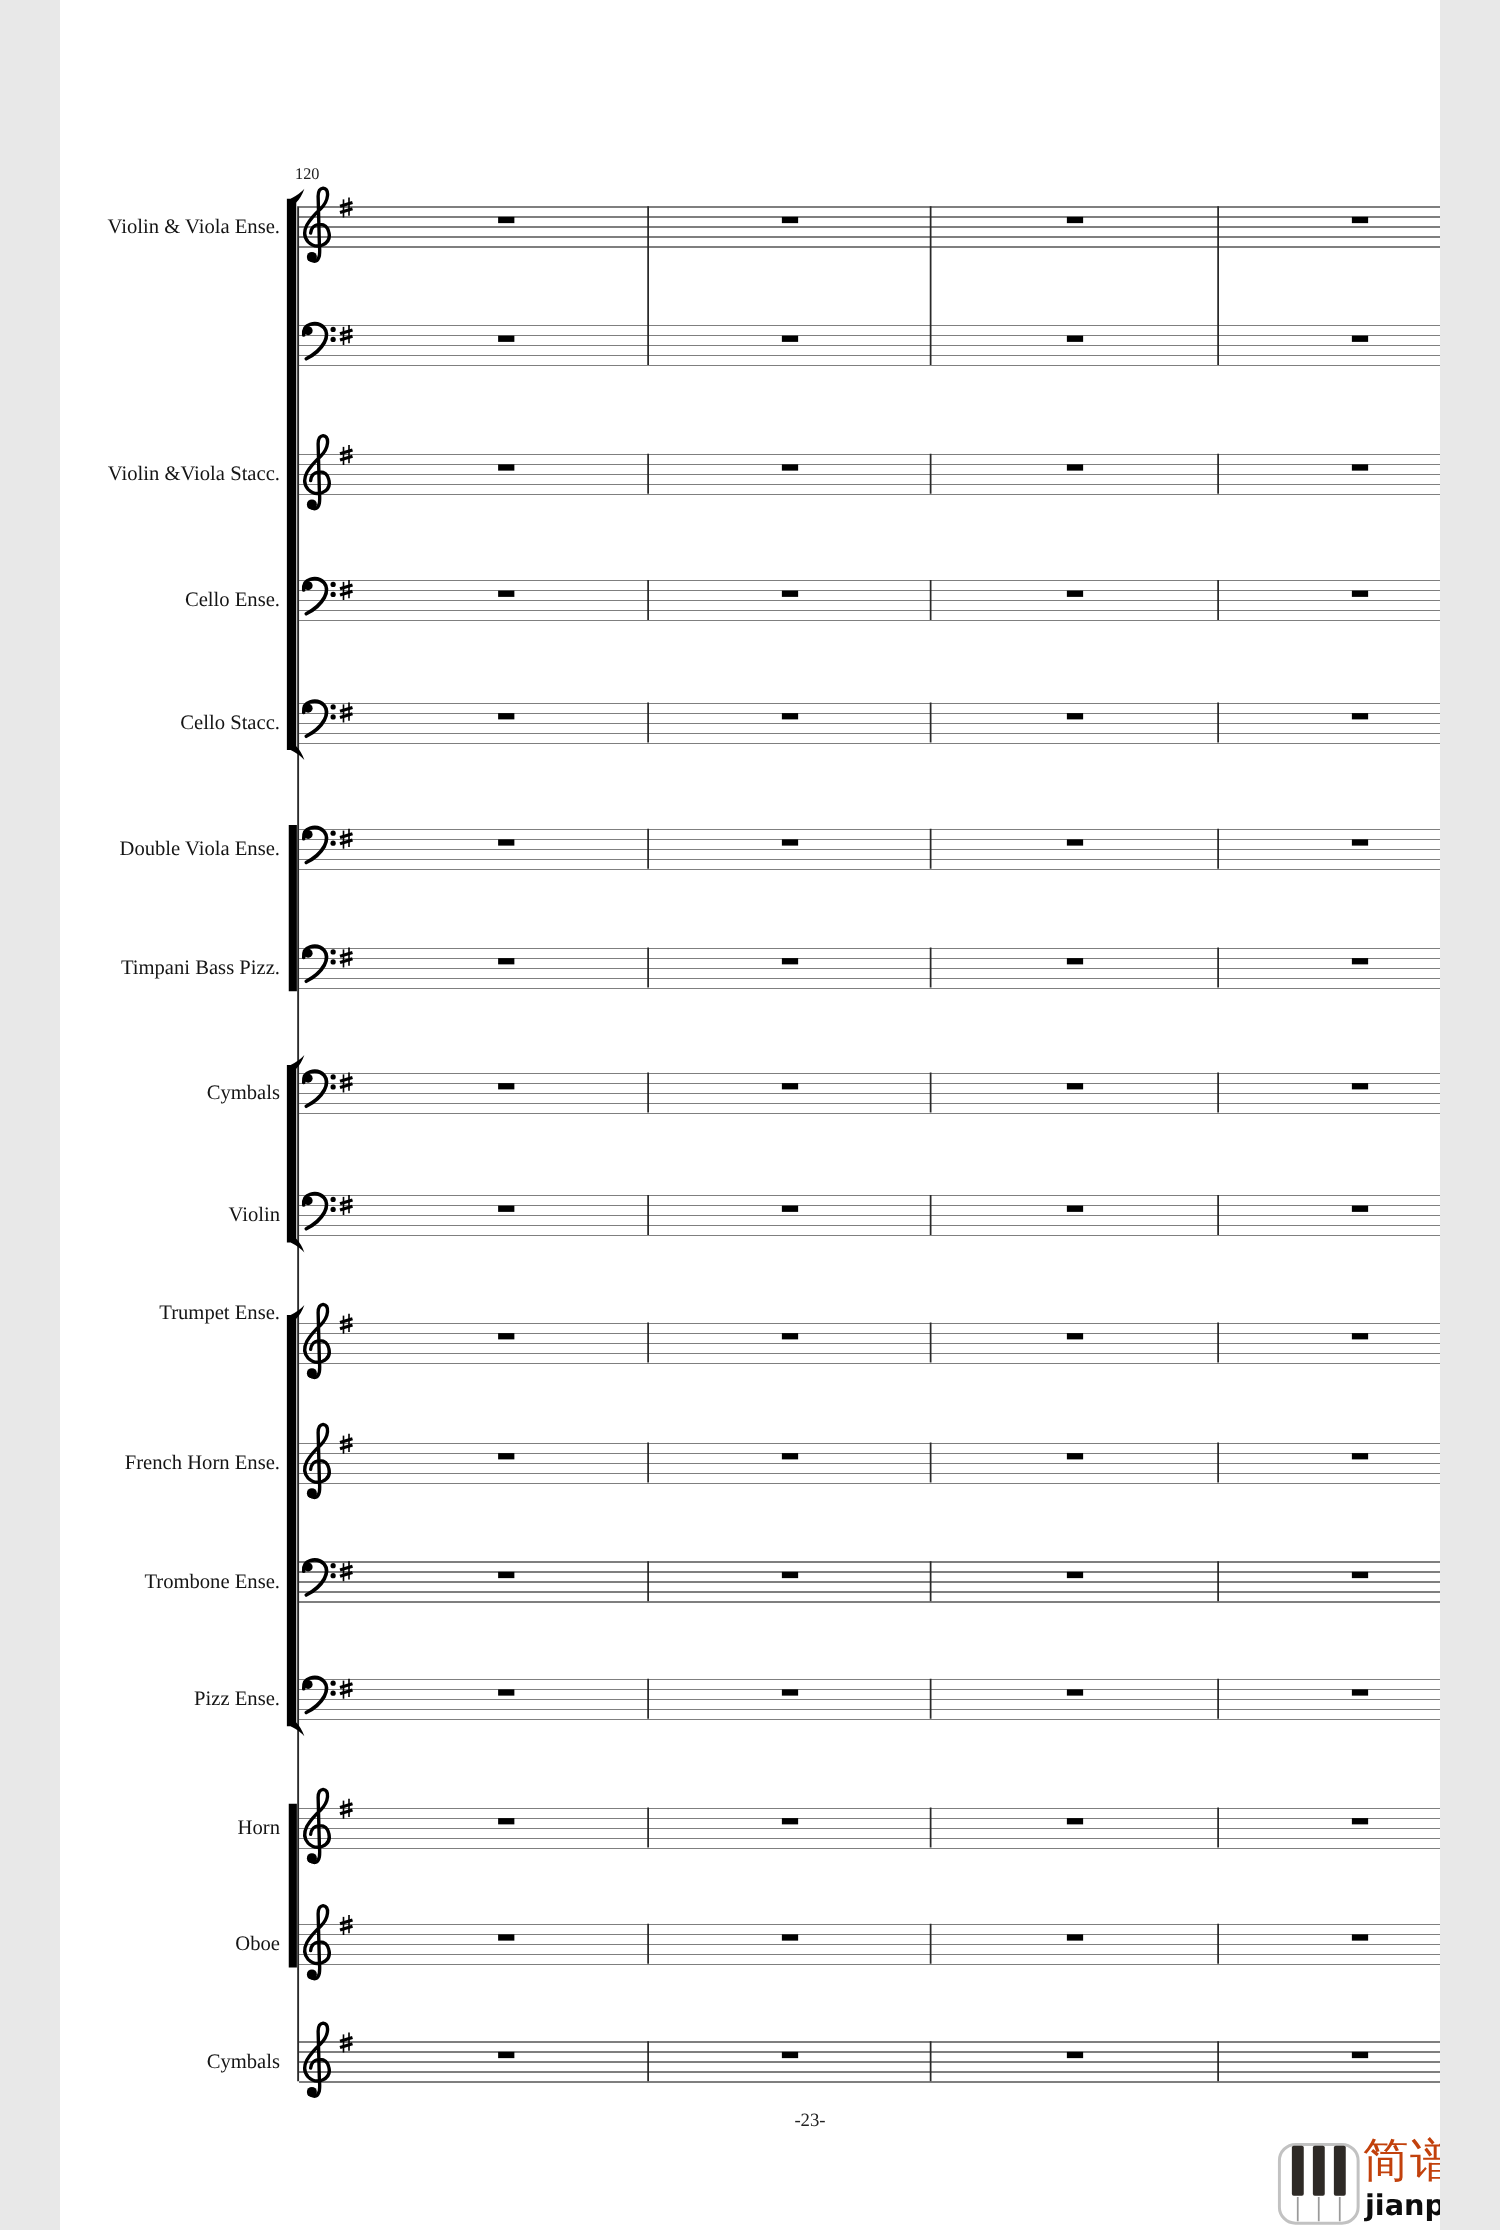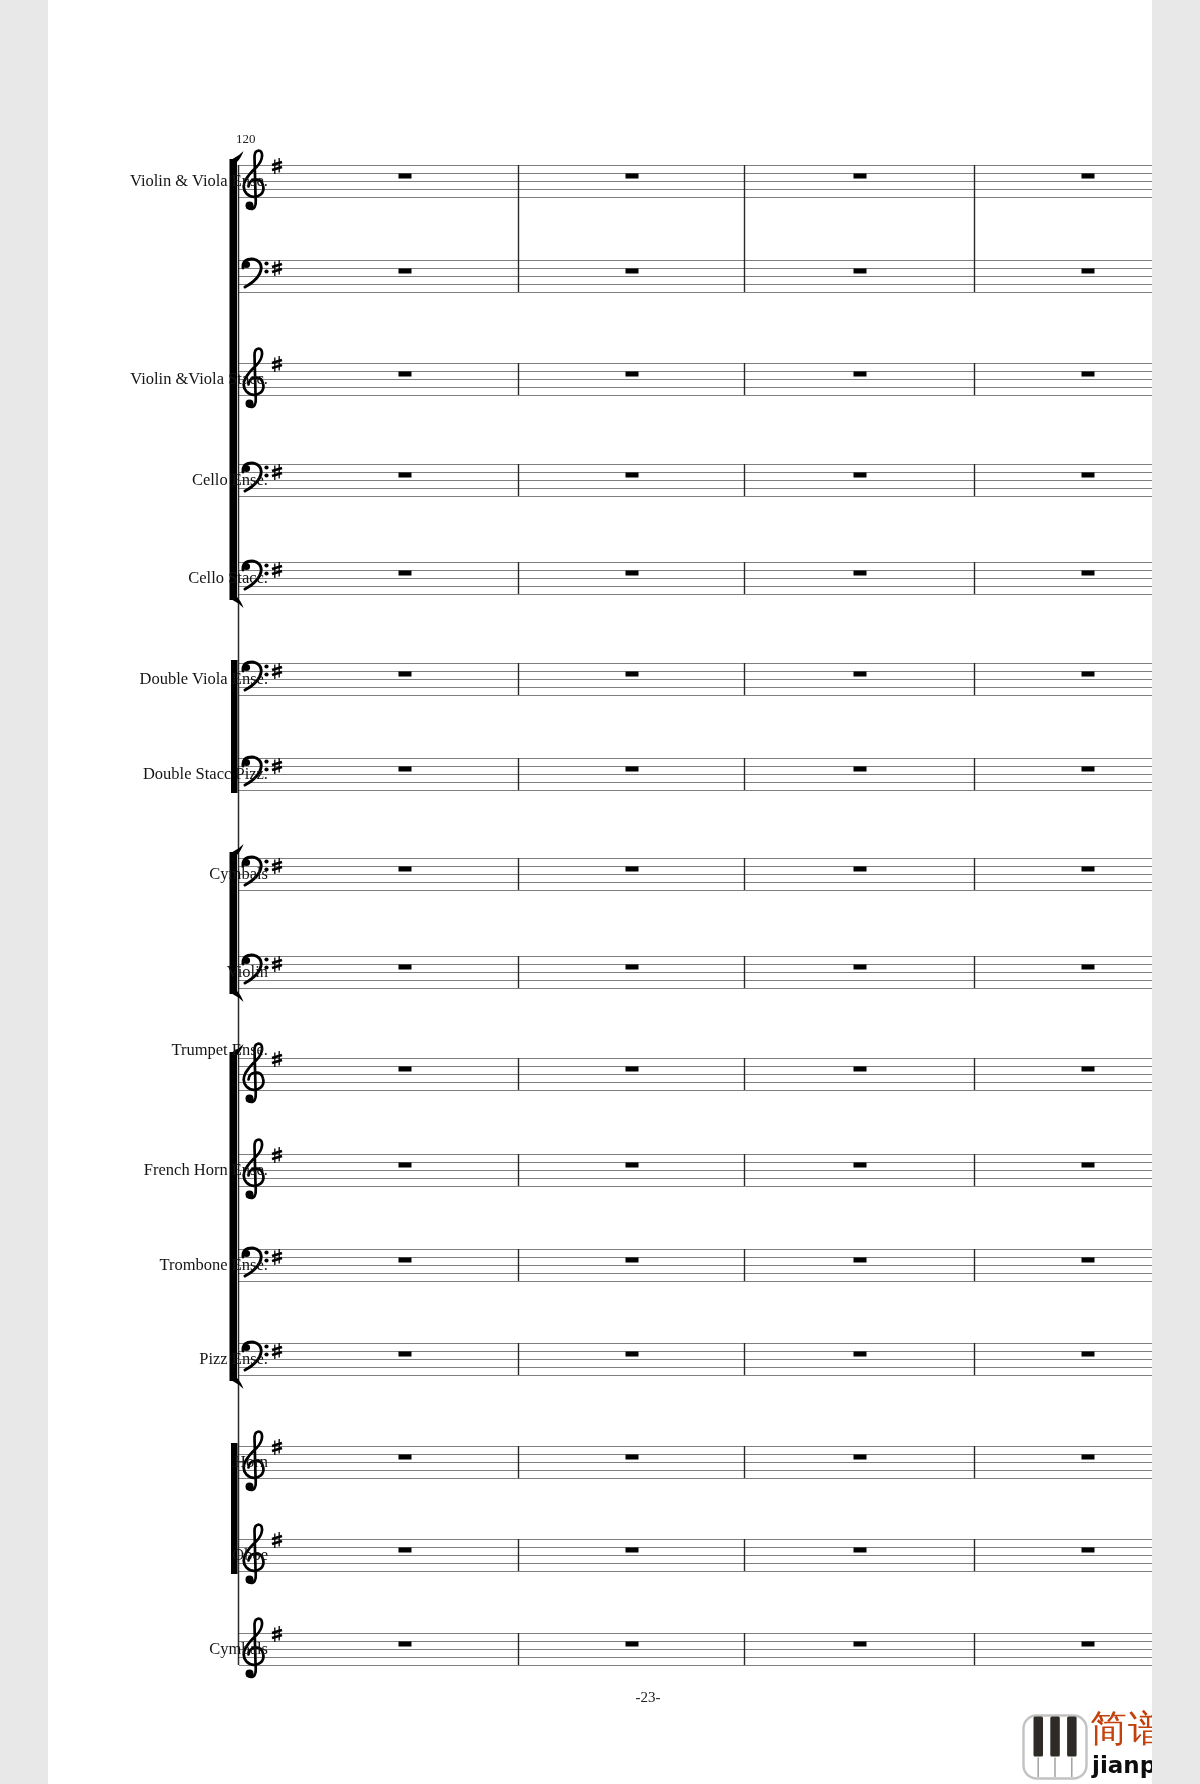--- a/index.html
+++ b/index.html
@@ -13,21 +13,20 @@
   }
   #score-svg{position:absolute;left:0;top:0;}
   .inst-label{
     position:absolute;
     left:0;width:176px;height:22px;
     line-height:22px;
     text-align:right;
     font-size:16.5px;
     color:#151515;
     white-space:nowrap;
-    margin-left:44px;
   }
   .measure-number{
     position:absolute;
     left:188px;top:131px;
     font-size:13px;color:#222;
   }
   .page-number{
     position:absolute;
     left:0;top:1689px;width:1200px;
     text-align:center;
@@ -461,21 +460,21 @@
       </g>
     </svg>
 
   <div class="measure-number">120</div>
 
   <div class="inst-label" style="top:170px">Violin &amp; Viola Ense.</div>
   <div class="inst-label" style="top:368px">Violin &amp;Viola Stacc.</div>
   <div class="inst-label" style="top:469px">Cello Ense.</div>
   <div class="inst-label" style="top:567px">Cello Stacc.</div>
   <div class="inst-label" style="top:668px">Double Viola Ense.</div>
-  <div class="inst-label" style="top:763px">Double Stacc Pizz.</div>
+  <div class="inst-label" style="top:763px">Timpani Bass Pizz.</div>
   <div class="inst-label" style="top:863px">Cymbals</div>
   <div class="inst-label" style="top:961px">Violin</div>
   <div class="inst-label" style="top:1039px">Trumpet Ense.</div>
   <div class="inst-label" style="top:1159px">French Horn Ense.</div>
   <div class="inst-label" style="top:1254px">Trombone Ense.</div>
   <div class="inst-label" style="top:1348px">Pizz Ense.</div>
   <div class="inst-label" style="top:1451px">Horn</div>
   <div class="inst-label" style="top:1544px">Oboe</div>
   <div class="inst-label" style="top:1638px">Cymbals</div>
 

